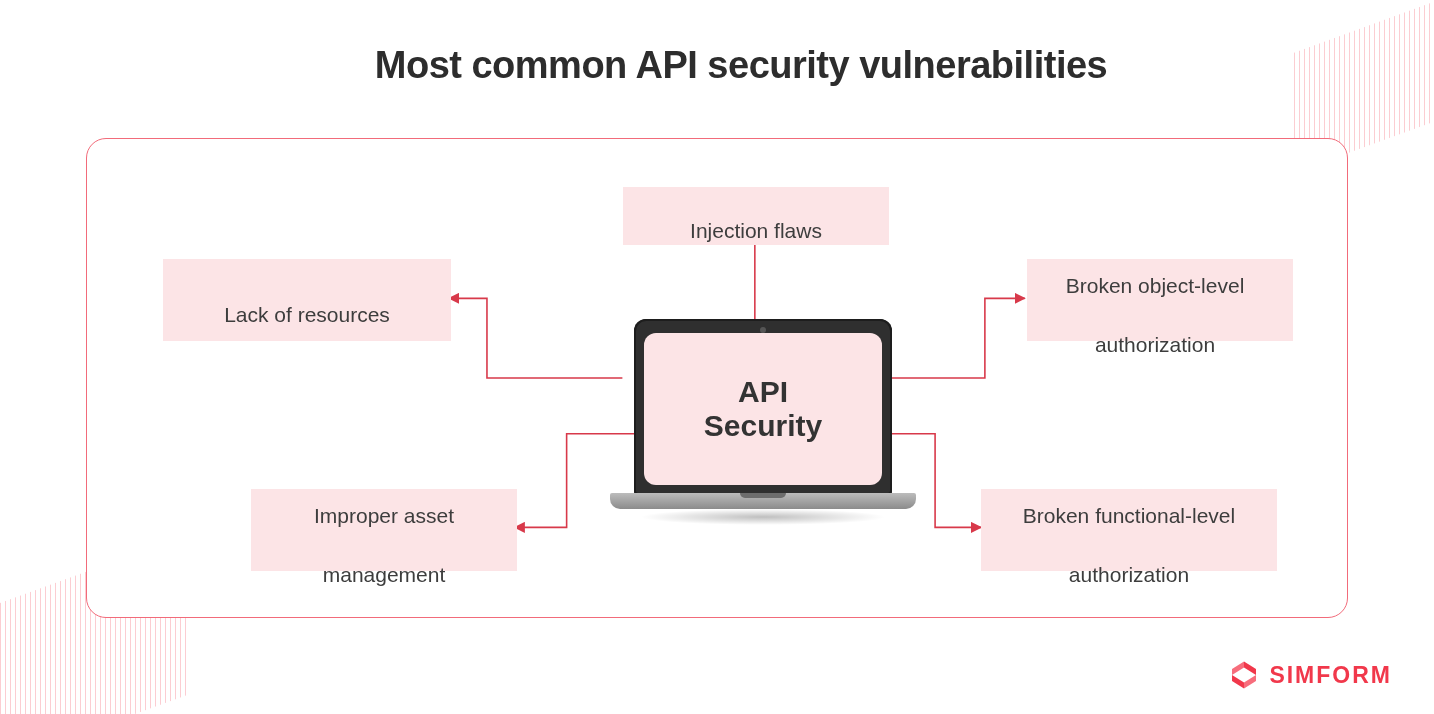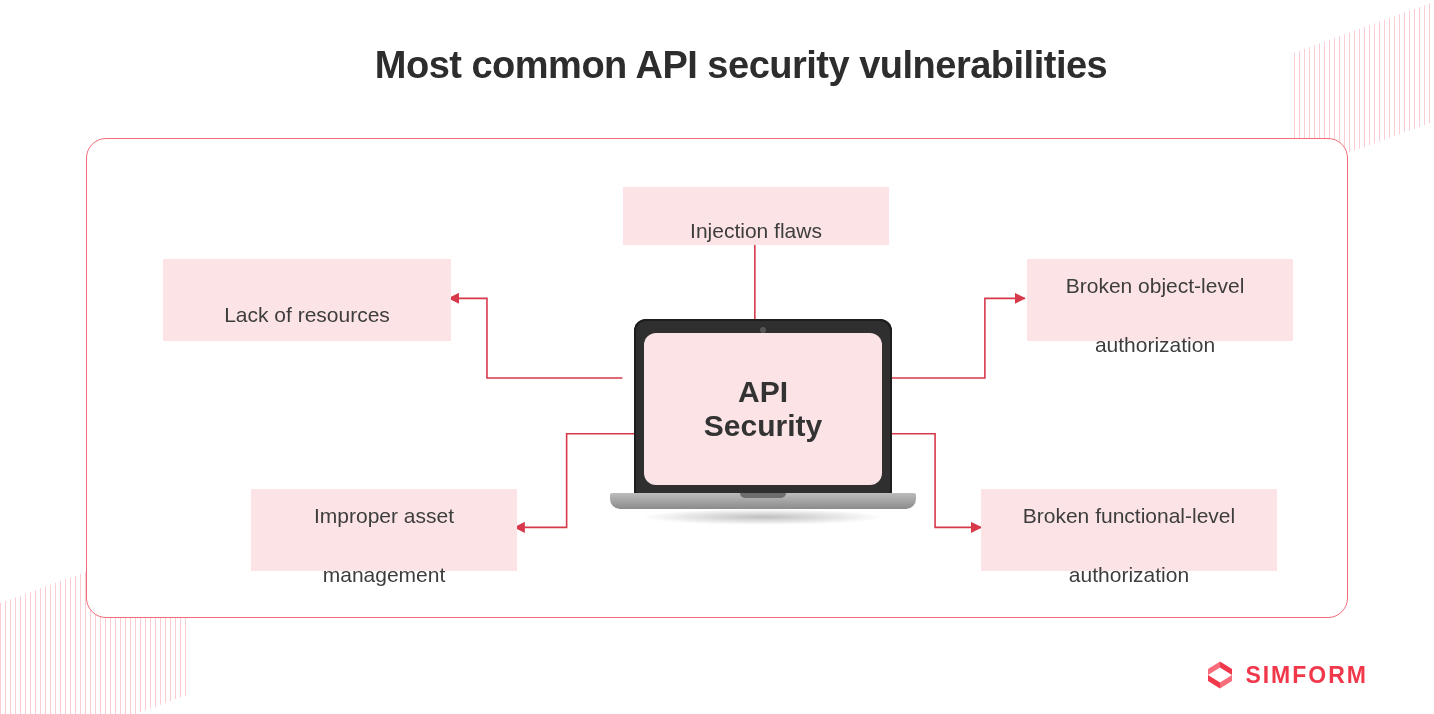--- a/index.html
+++ b/index.html
@@ -14,21 +14,21 @@
   .laptop-lid { position: absolute; top: 0; left: 24px; width: 258px; height: 176px; background: #2f2f2f; border-radius: 12px 12px 4px 4px; box-shadow: inset 0 0 0 2px #1d1d1d; }
   .laptop-camera { position: absolute; top: 8px; left: 50%; transform: translateX(-50%); width: 6px; height: 6px; border-radius: 50%; background: #555; }
   .laptop-screen { position: absolute; top: 14px; left: 10px; right: 10px; bottom: 10px; background: #fce4e6; border-radius: 12px; display: flex; align-items: center; justify-content: center; text-align: center; }
   .laptop-screen .api-text { font-size: 30px; font-weight: 700; color: #333; line-height: 1.15; }
   .laptop-base { position: absolute; bottom: 20px; left: 0; width: 306px; height: 16px; background: linear-gradient(#bcbcbc,#8b8b8b); border-radius: 2px 2px 10px 10px; }
   .laptop-notch { position: absolute; top: 0; left: 50%; transform: translateX(-50%); width: 46px; height: 5px; background: #6d6d6d; border-radius: 0 0 6px 6px; }
   .laptop-shadow { position: absolute; bottom: 4px; left: 30px; width: 246px; height: 16px; background: radial-gradient(ellipse at center, rgba(0,0,0,0.25), rgba(0,0,0,0) 70%); }
   
   svg.connectors { position: absolute; inset: 0; width: 100%; height: 100%; pointer-events: none; }
   
-  .brand { position: absolute; right: 66px; bottom: 24px; display: flex; align-items: center; gap: 10px; }
+  .brand { position: absolute; right: 42px; bottom: 24px; display: flex; align-items: center; gap: 10px; }
   .brand-name { font-size: 23px; font-weight: 700; letter-spacing: 2px; color: #f1384b; }
   .brand-icon { width: 30px; height: 30px; }
   
   .hatch { position: absolute; pointer-events: none; background-image: repeating-linear-gradient(90deg, rgba(241,56,75,0.25) 0 1px, transparent 1px 5px); transform: skewY(-20deg); }
   .hatch.tr { top: 20px; right: -40px; width: 180px; height: 120px; }
   .hatch.bl { bottom: -20px; left: -30px; width: 220px; height: 160px; }
 </style>
 </head>
 <body>
 <div class="canvas">

